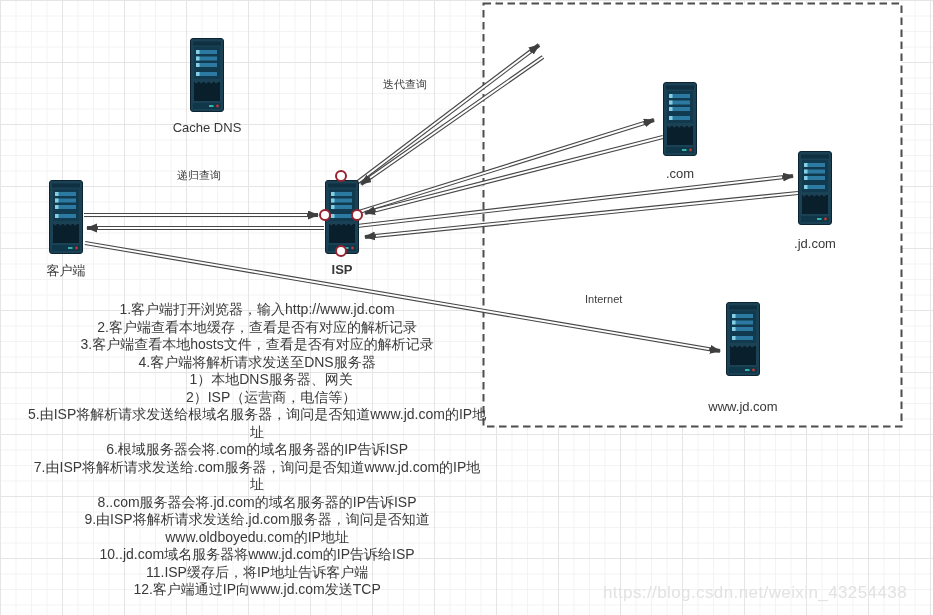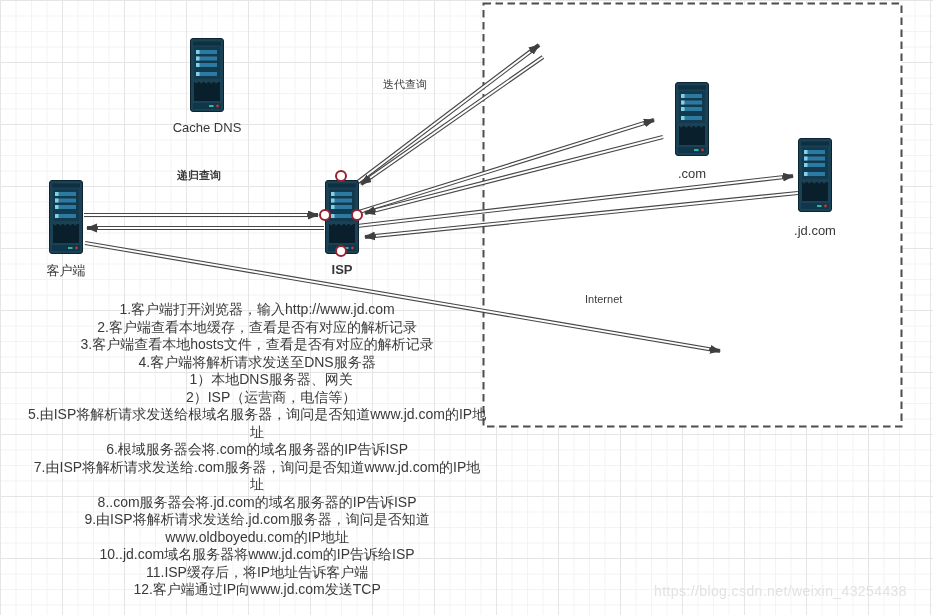--- a/index.html
+++ b/index.html
@@ -26,21 +26,21 @@
   }
   .handle{
     position:absolute;width:8px;height:8px;border:2.6px solid #97222f;
     border-radius:50%;background:#ffffff;z-index:3;box-sizing:content-box;
   }
   .annot{position:absolute;white-space:nowrap;font-size:11px;color:#3c3c3c;z-index:4;}
   #steps{position:absolute;z-index:4;font-size:14px;line-height:17.5px;color:#3a3a3a;white-space:pre;text-align:center;}
   .step-line{height:17.5px;}
   #watermark{
     position:absolute;right:26px;top:583px;z-index:4;
-    font-size:14px;letter-spacing:.4px;color:#e2e2e2;white-space:nowrap;
+    font-size:17px;letter-spacing:.4px;color:#e2e2e2;white-space:nowrap;
   }
 </style>
 </head>
 <body>
 
 <div id="canvas">
 
   <svg id="wires" width="933" height="615">
     <defs>
       <marker id="arrow" markerUnits="userSpaceOnUse" markerWidth="12" markerHeight="10" refX="10" refY="4.5" orient="auto">
@@ -91,32 +91,35 @@
   <div id="nodes">
       <div class="node" style="left: 190px; top: 38px; text-align: center;"><svg width="34" height="74">
           <use href="#sym-server"></use>
         </svg><div class="node-label" style="top: 82px;">Cache DNS</div></div>
       <div class="node" style="left: 49px; top: 180px; text-decoration: underline;"><svg width="34" height="74">
           <use href="#sym-server"></use>
         </svg><div class="node-label" style="top: 82px;">客户端</div></div>
       <div class="node" style="left: 325px; top: 180px; font-weight: bold;"><svg width="34" height="74">
           <use href="#sym-server"></use>
         </svg><div class="node-label" style="top: 82px;">ISP</div></div>
-      <div class="node" style="left: 663px; top: 82px; margin-left: 12px;"><svg width="34" height="74">
+      <div class="node" style="left: 663px; top: 82px;"><svg width="34" height="74">
           <use href="#sym-server"></use>
         </svg><div class="node-label" style="top: 84px;">.com</div></div>
-      <div class="node" style="left: 798px; top: 138px;"><svg width="34" height="74">
+      <div class="node" style="left: 798px; top: 151px;"><svg width="34" height="74">
           <use href="#sym-server"></use>
         </svg><div class="node-label" style="top: 85px;">.jd.com</div></div>
+      <div class="node" style="left: 726px; top: 302px;"><svg width="34" height="74">
+          <use href="#sym-server"></use>
+        </svg><div class="node-label" style="top: 97px;">www.jd.com</div></div>
       <div class="handle" style="left: 335.4px; top: 170.4px;"></div>
       <div class="handle" style="left: 318.9px; top: 208.9px;"></div>
       <div class="handle" style="left: 350.9px; top: 208.9px;"></div>
       <div class="handle" style="left: 335.4px; top: 245.4px;"></div>
       <div class="annot" style="left: 383px; top: 77px;">迭代查询</div>
-      <div class="annot" style="left: 177px; top: 168px; font-weight: bold;">递归查询</div>
+      <div class="annot" style="left: 177px; top: 168px;">递归查询</div>
       <div class="annot" style="left: 572px; top: 293px; margin-left: 13px;">Internet</div>
     </div>
 
   <div id="steps" style="left: 28px; top: 301px;"><div class="step-line">1.客户端打开浏览器，输入http://www.jd.com</div><div class="step-line">2.客户端查看本地缓存，查看是否有对应的解析记录</div><div class="step-line">3.客户端查看本地hosts文件，查看是否有对应的解析记录</div><div class="step-line">4.客户端将解析请求发送至DNS服务器</div><div class="step-line">　　1）本地DNS服务器、网关</div><div class="step-line">　　2）ISP（运营商，电信等）</div><div class="step-line">5.由ISP将解析请求发送给根域名服务器，询问是否知道www.jd.com的IP地</div><div class="step-line">址</div><div class="step-line">6.根域服务器会将.com的域名服务器的IP告诉ISP</div><div class="step-line">7.由ISP将解析请求发送给.com服务器，询问是否知道www.jd.com的IP地</div><div class="step-line">址</div><div class="step-line">8..com服务器会将.jd.com的域名服务器的IP告诉ISP</div><div class="step-line">9.由ISP将解析请求发送给.jd.com服务器，询问是否知道</div><div class="step-line">www.oldboyedu.com的IP地址</div><div class="step-line">10..jd.com域名服务器将www.jd.com的IP告诉给ISP</div><div class="step-line">11.ISP缓存后，将IP地址告诉客户端</div><div class="step-line">12.客户端通过IP向www.jd.com发送TCP</div></div>
 
   <div id="watermark">https://blog.csdn.net/weixin_43254438</div>
 
 </div>
 
 </body></html>

